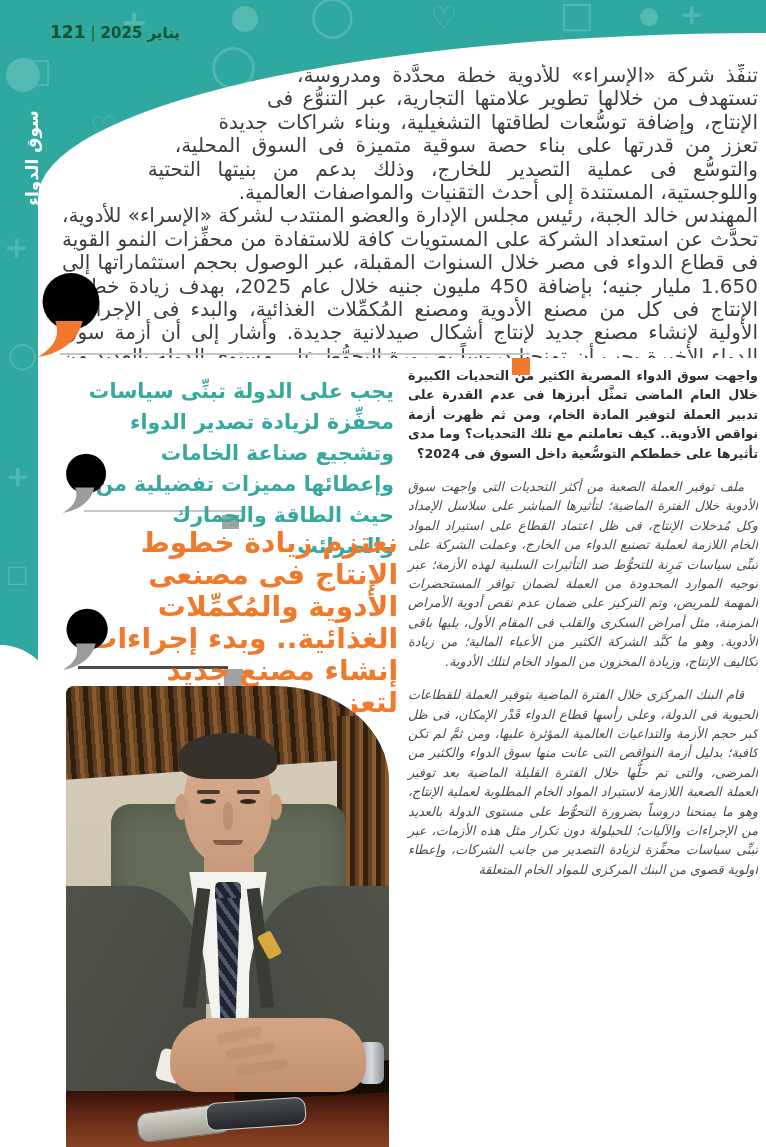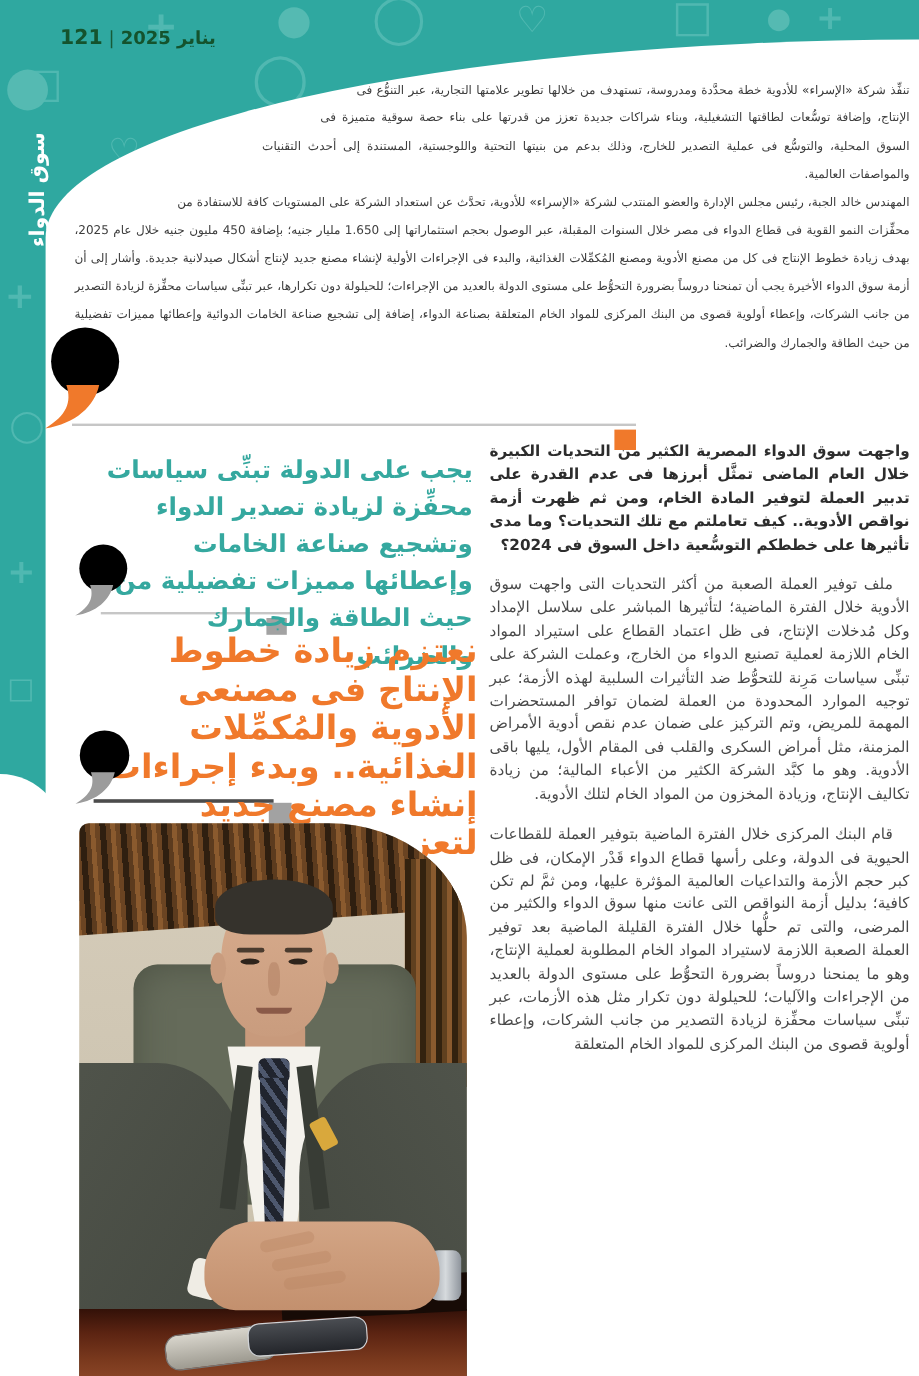--- a/index.html
+++ b/index.html
@@ -16,21 +16,21 @@
     border-top-left-radius:730px 165px;z-index:2;}
   .white-left{position:absolute;left:0;top:645px;width:58px;height:510px;background:#ffffff;
     border-top-right-radius:58px 64px;z-index:2;}
   .page-no{position:absolute;left:50px;top:22px;z-index:5;color:#14532d;font-size:15px;font-weight:bold;direction:rtl;}
   .page-no .num{font-size:17px;}
   .page-no .div{margin:0 5px;font-weight:normal;opacity:.9;}
   .side-label{position:absolute;left:-30px;top:148px;width:124px;z-index:5;color:#fff;
     font-size:17px;font-weight:bold;text-align:center;transform:rotate(-90deg);letter-spacing:.5px;}
   
   .intro{position:absolute;left:62px;top:64px;width:696px;height:294px;overflow:hidden;z-index:3;
-    font-size:10px;line-height:23.4px;color:#3d3d3d;text-align:justify;}
+    font-size:20px;line-height:23.4px;color:#3d3d3d;text-align:justify;}
   .curve-spacer{float:left;width:235px;height:112px;
     shape-outside:polygon(0 0,235px 0,148px 42px,100px 68px,76px 92px,52px 112px,0 112px);shape-margin:8px;}
   .intro p{margin:0;}
   
   .rule{position:absolute;z-index:3;background:#c6c6c6;height:2px;}
   .rule1{left:60px;top:353px;width:470px;}
   .rule2{left:84px;top:510px;width:158px;}
   .rule3{left:78px;top:666px;width:150px;background:#4c4c4c;height:3px;}
   .sq{position:absolute;z-index:3;}
   .sq-orange{left:512px;top:358px;width:18px;height:17px;background:#f0792b;}
@@ -46,21 +46,21 @@
   .comma-gray1 path,.comma-gray2 path{fill:#9c9c9c;}
   
   .pull{position:absolute;z-index:3;width:318px;text-align:right;font-weight:bold;}
   .pull-teal{left:76px;top:376px;color:#35a89f;font-size:20.5px;line-height:31px;}
   .pull-orange{left:80px;top:527px;color:#f0792b;font-size:28px;line-height:32px;}
   
   .qa{position:absolute;left:396px;top:366px;width:362px;height:684px;overflow:hidden;z-index:3;
     font-size:12.7px;line-height:19.4px;color:#4a4a4a;text-align:justify;}
   .qa p{margin:0 0 14px 12px;}
   .qa p.q{font-weight:bold;color:#2d2d2d;}
-  .qa p.a{text-indent:14px;}
+  .qa p.a{text-indent:14px;font-style:italic;}
   
   .photo{position:absolute;left:66px;top:686px;width:323px;height:461px;z-index:3;overflow:hidden;
     border-radius:8px 115px 0 0 / 8px 95px 0 0;background:linear-gradient(180deg,#d6cdbb 0%,#cbc2ae 70%,#c4baa5 100%);}
   .photo *{position:absolute;}
   .ph-wood-top{left:-15px;top:-18px;width:360px;height:100px;transform:rotate(-4deg);
     background:repeating-linear-gradient(90deg,#2f1f10 0 5px,#5c3b1e 5px 9px,#8a5a2e 9px 13px,#6b4422 13px 17px);}
   .ph-wood-right{right:-6px;top:30px;width:58px;height:190px;
     background:repeating-linear-gradient(90deg,#33220f 0 5px,#60401f 5px 9px,#8a5a2e 9px 13px);}
   .ph-chair{left:45px;top:118px;width:235px;height:200px;background:#656b5a;border-radius:20px;
     box-shadow:inset 0 0 30px #4d5244;}

